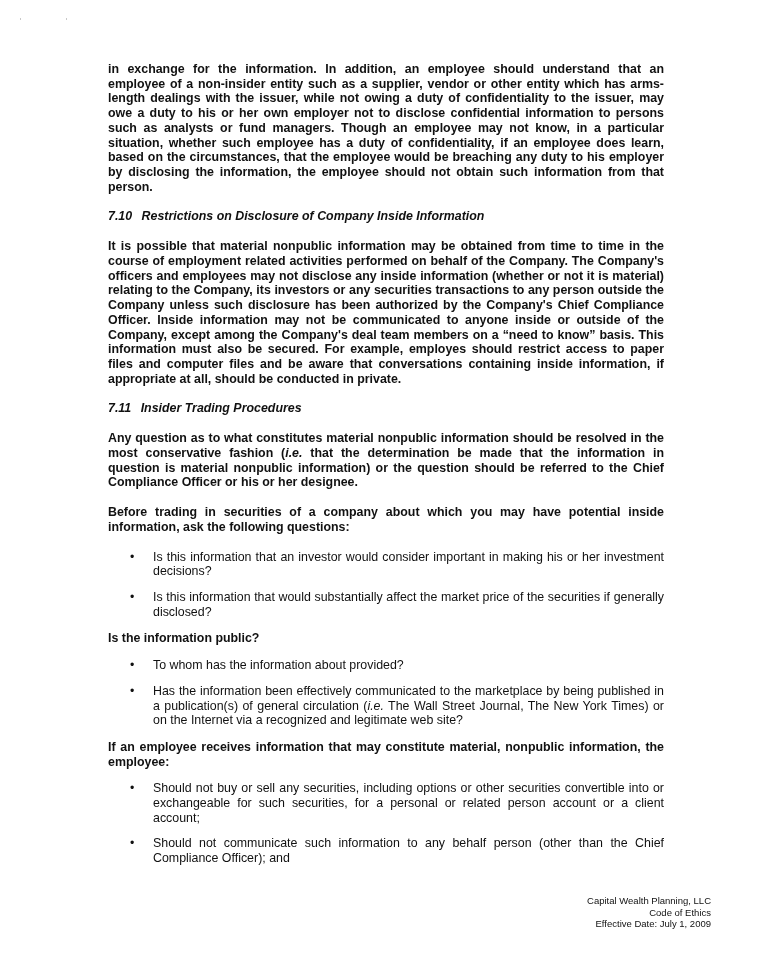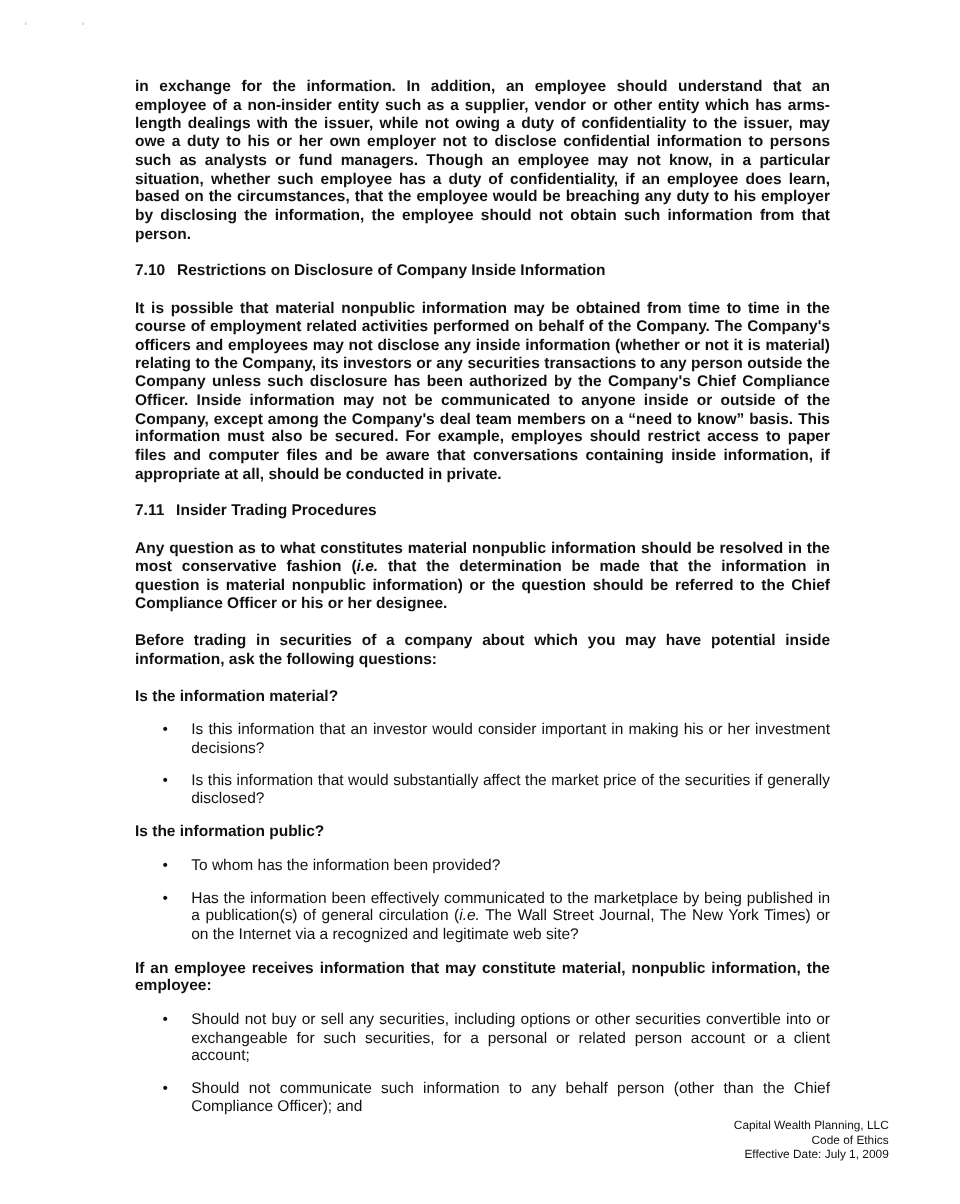--- a/index.html
+++ b/index.html
@@ -5,21 +5,21 @@
   html, body { margin: 0; padding: 0; background: #ffffff; }
   body { width: 768px; height: 963px; position: relative; overflow: hidden; }
   .page {
     position: absolute; left: 108px; top: 62px; width: 556px;
     font-family: "Liberation Sans", sans-serif;
     font-size: 12.4px; line-height: 14.7px; color: #111111;
   }
   p { margin: 0 0 15px 0; text-align: justify; text-align-last: left; font-weight: bold; }
   p.tight { margin-bottom: 12px; }
   h2 {
-    font-size: 12.4px; font-weight: bold; margin: 0 0 15px 0; line-height: 15px;
+    font-size: 12.4px; font-weight: bold; margin: 0 0 15px 0; line-height: 15px; font-style: italic;
   }
   h2 .num { margin-right: 6px; }
   ul { list-style: none; margin: 0 0 12px 0; padding: 0; }
   ul li { position: relative; padding-left: 45px; margin-bottom: 11px; text-align: justify; text-align-last: left; }
   ul li .bullet { position: absolute; left: 22px; top: 0; }
   .footer {
     position: absolute; right: 57px; top: 895px; text-align: right;
     font-family: "Liberation Sans", sans-serif; font-size: 9.5px; line-height: 11.5px; color: #111; margin-left: 18px;
   }
   .specks { position: absolute; left: 20px; top: 18px; width: 48px; height: 4px; }
@@ -42,29 +42,28 @@
   </h2>
   <p>It is possible that material nonpublic information may be obtained from time to time in the course of employment related activities performed on behalf of the Company.  The Company's officers and employees may not disclose any inside information (whether or not it is material) relating to the Company, its investors or any securities transactions to any person outside the Company unless such disclosure has been authorized by the Company's Chief Compliance Officer.  Inside information may not be communicated to anyone inside or outside of the Company, except among the Company's deal team members on a “need to know” basis.  This information must also be secured.  For example, employes should restrict access to paper files and computer files and be aware that conversations containing inside information, if appropriate at all, should be conducted in private.</p>
 
   <h2>
     <span class="num">7.11</span>
     <span>Insider Trading Procedures</span>
   </h2>
   <p><span>Any question as to what constitutes material nonpublic information should be resolved in the most conservative fashion (</span><i>i.e.</i><span> that the determination be made that the information in question is material nonpublic information) or the question should be referred to the Chief Compliance Officer or his or her designee.</span></p>
   <p>Before trading in securities of a company about which you may have potential inside information, ask the following questions:</p>
 
-  <p class="tight">Is the information material?</p>
   <ul>
     <li><span class="bullet">•</span><span>Is this information that an investor would consider important in making his or her investment decisions?</span></li>
     <li><span class="bullet">•</span><span>Is this information that would substantially affect the market price of the securities if generally disclosed?</span></li>
   </ul>
 
   <p class="tight">Is the information public?</p>
   <ul>
-    <li><span class="bullet">•</span><span>To whom has the information been provided?</span></li>
+    <li><span class="bullet">•</span><span>To whom has the information about provided?</span></li>
     <li><span class="bullet">•</span><span>Has the information been effectively communicated to the marketplace by being published in a publication(s) of general circulation (</span><i>i.e.</i><span> The Wall Street Journal, The New York Times) or on the Internet via a recognized and legitimate web site?</span></li>
   </ul>
 
   <p class="tight">If an employee receives information that may constitute material, nonpublic information, the employee:</p>
   <ul>
     <li><span class="bullet">•</span><span>Should not buy or sell any securities, including options or other securities convertible into or exchangeable for such securities, for a personal or related person account or a client account;</span></li>
     <li><span class="bullet">•</span><span>Should not communicate such information to any behalf person (other than the Chief Compliance Officer); and</span></li>
   </ul>
 </div>
 

